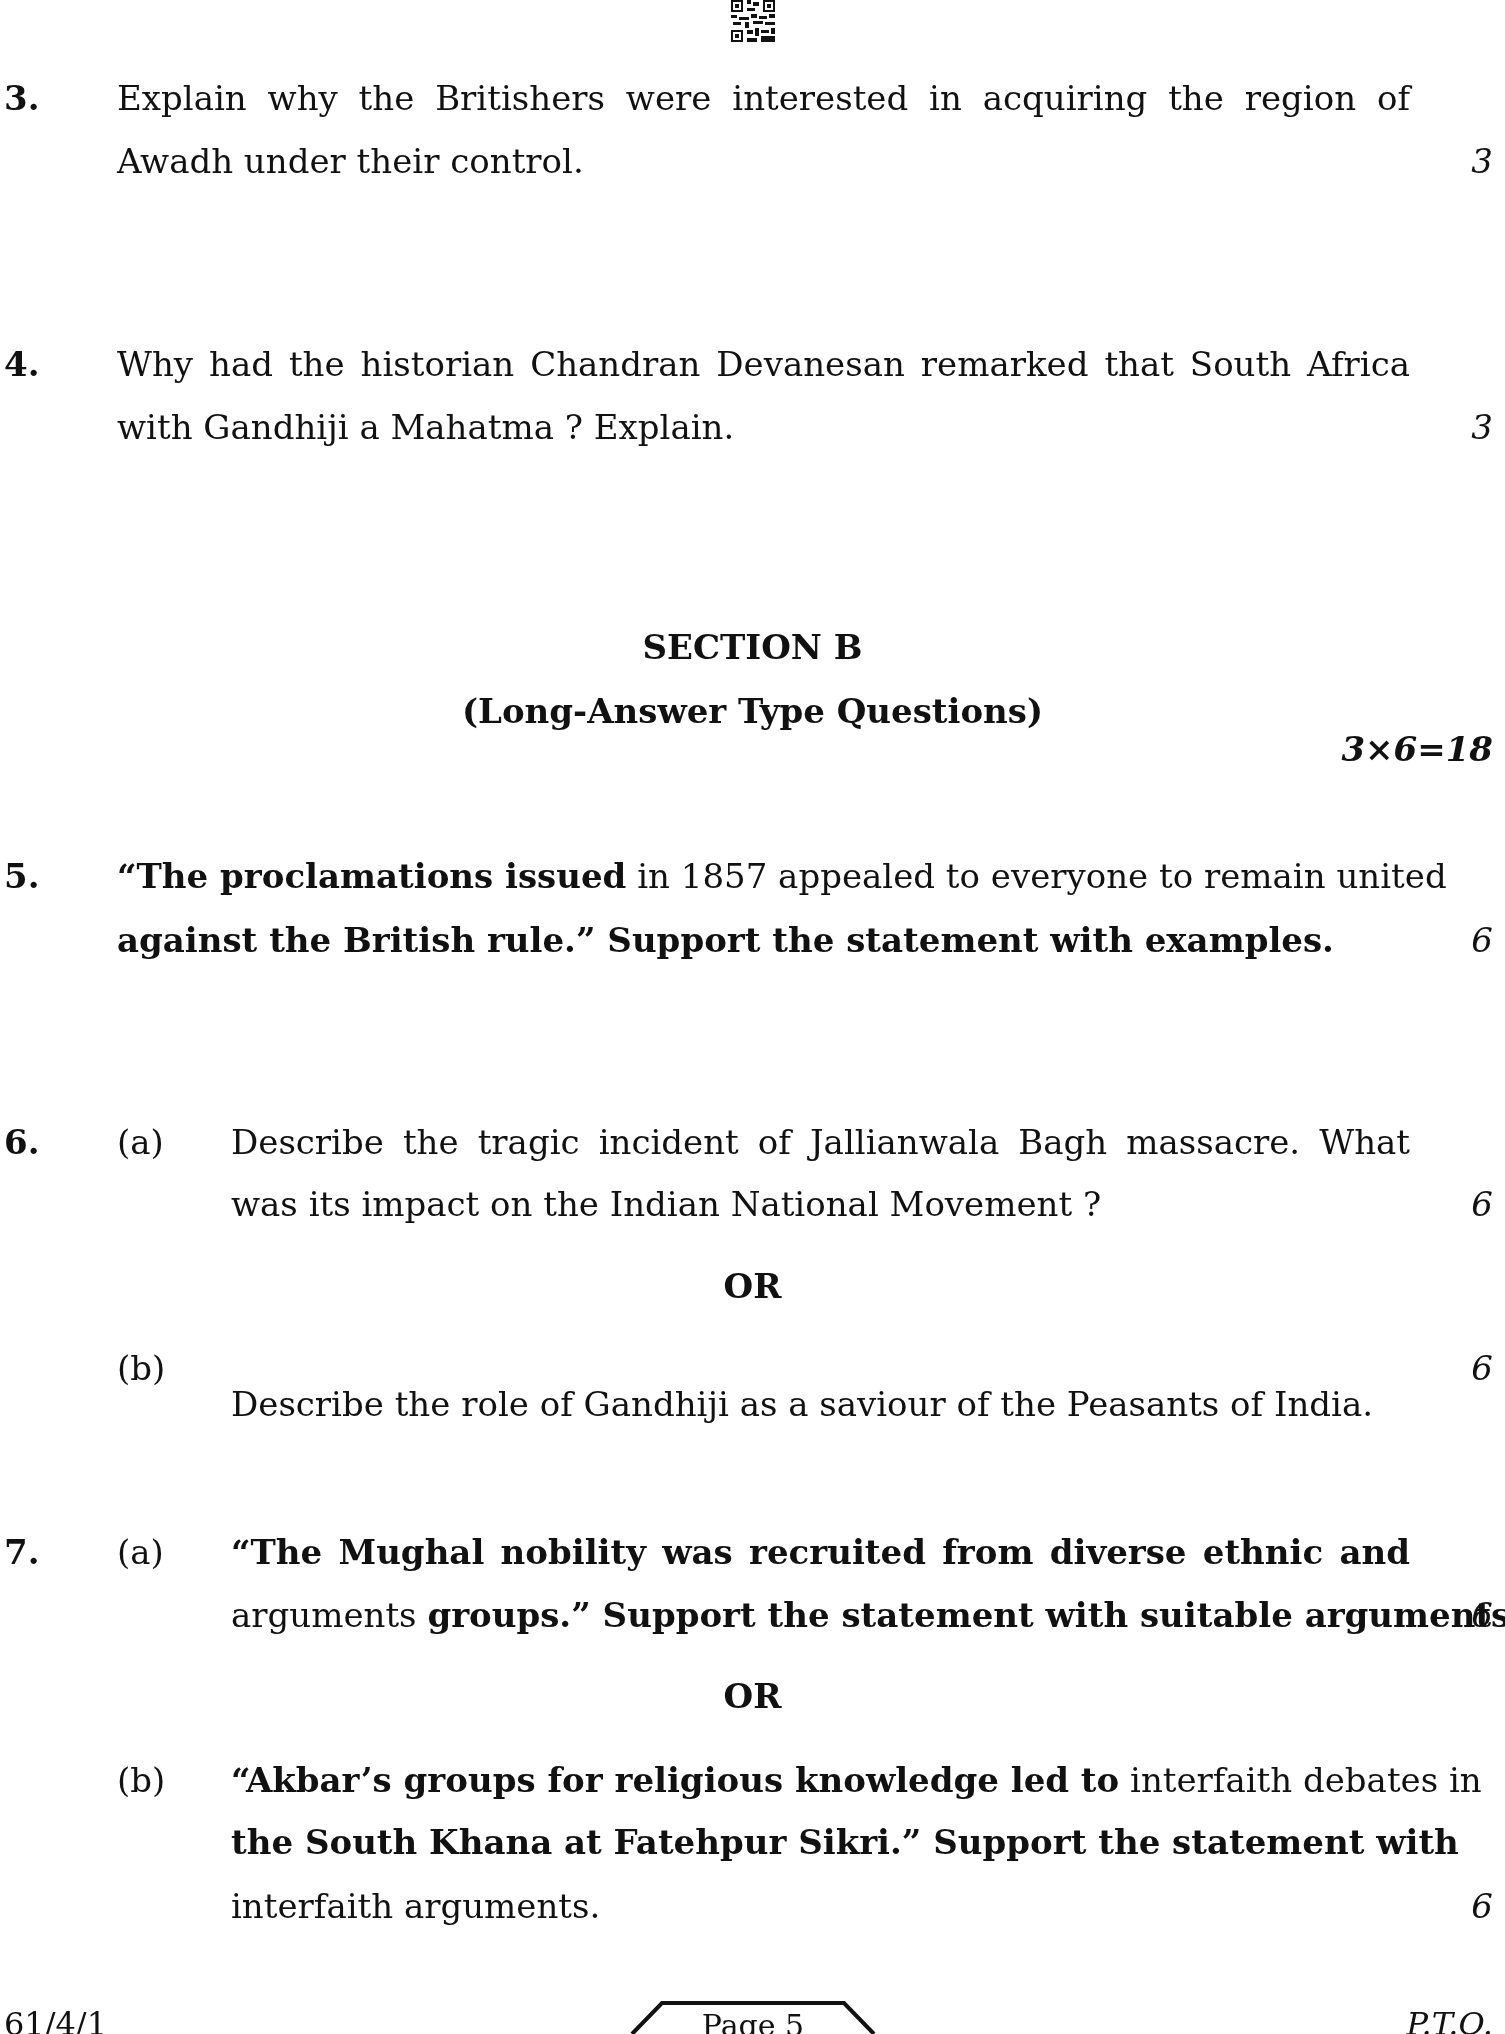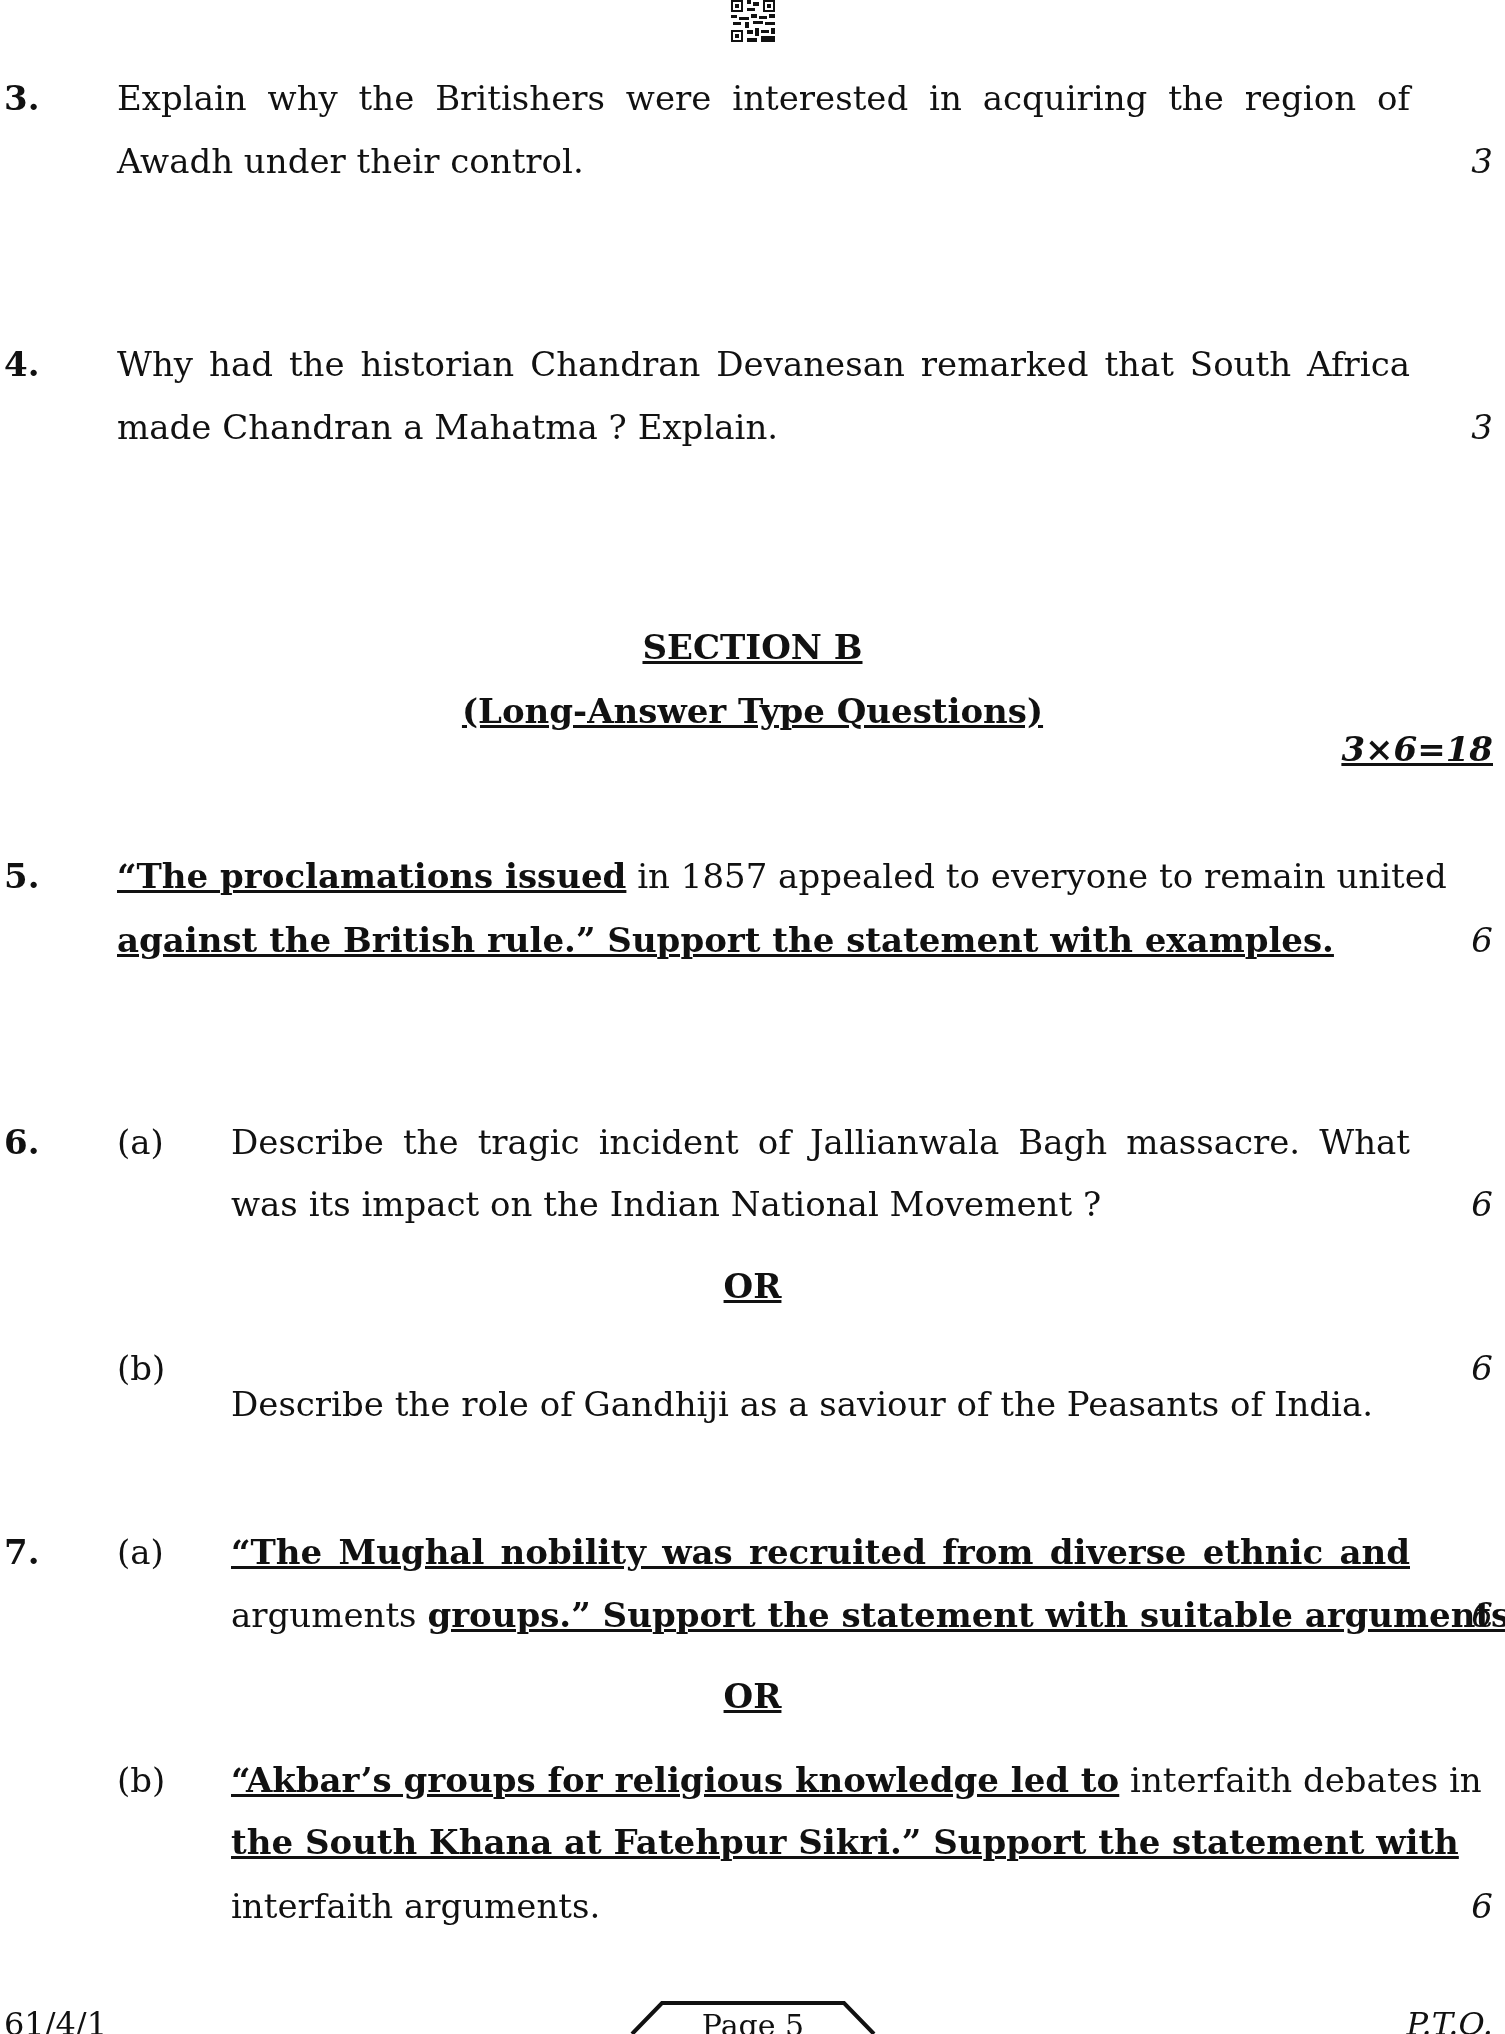--- a/index.html
+++ b/index.html
@@ -7,21 +7,21 @@
          font-family:"DejaVu Serif","Liberation Serif",serif; color:#111; }
   .abs { position:absolute; }
   .line { position:absolute; font-size:34px; line-height:40px; white-space:nowrap; }
   .qnum { left:4px; font-weight:bold; }
   .txt { left:117px; width:1293px; text-align:justify; text-align-last:justify; }
   .txt.last { text-align-last:left; }
   .sub { left:231px; width:1179px; text-align:justify; text-align-last:justify; }
   .sub.last { text-align-last:left; }
   .label { left:117px; }
   .mark { right:12px; font-style:italic; }
-  .b { font-weight:bold;text-decoration:underline; }
+  .b { font-weight:bold; }
   .center { left:0; width:1505px; text-align:center; }
   #qr { left:731px; top:0px; width:46px; height:44px; }
   .footer { font-size:32px; top:2004px; }
 </style>
 </head>
 <body>
 
 <div id="qr" class="abs">
   <svg width="46" height="44" viewBox="0 0 46 44">
     <rect x="0" y="0" width="12" height="12" fill="#111"></rect>
@@ -57,21 +57,21 @@
 <div>
   <span class="line qnum" style="top:78px">3.</span>
   <span class="line txt" style="top:78px">Explain why the Britishers were interested in acquiring the region of</span>
   <span class="line txt last" style="top:141px">Awadh under their control.</span>
   <span class="line mark" style="top:141px">3</span>
 </div>
 
 <div>
   <span class="line qnum" style="top:344px">4.</span>
   <span class="line txt" style="top:344px">Why had the historian Chandran Devanesan remarked that South Africa</span>
-  <span class="line txt last" style="top:407px">made Chandran a Mahatma ? Explain.</span>
+  <span class="line txt last" style="top:407px">with Gandhiji a Mahatma ? Explain.</span>
   <span class="line mark" style="top:407px">3</span>
 </div>
 
 <div>
   <span class="line center b" style="top:627px">SECTION B</span>
   <span class="line center b" style="top:691px">(Long-Answer Type Questions)</span>
   <span class="line mark b" style="top:729px">3×6=18</span>
 </div>
 
 <div>

